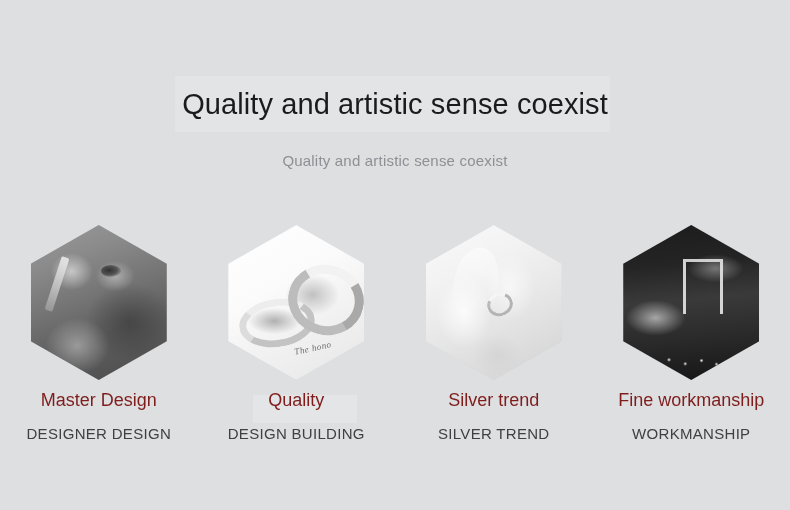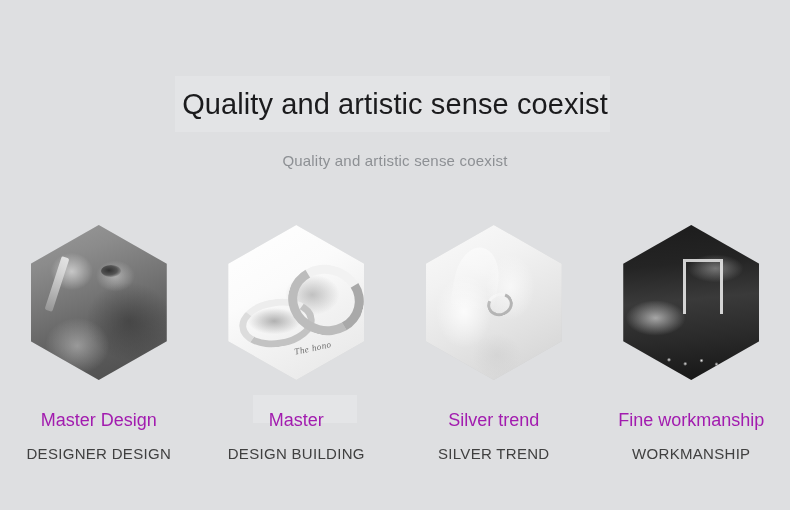--- a/index.html
+++ b/index.html
@@ -246,25 +246,25 @@
     top: 14%;
     width: 44px;
     height: 84px;
     border-radius: 50% / 42%;
     background: linear-gradient(170deg, rgba(255,255,255,0.55) 0%, rgba(255,255,255,0) 78%);
     transform: rotate(10deg);
   }
 
   
   .card-title {
-    margin-top: 28px;
+    margin-top: 8px;
     font-size: 18px;
     line-height: 24px;
     font-weight: 400;
-    color: #a21caf;
+    color: #7f1d1d;
     text-align: center;
     position: relative;
     z-index: 2;
   }
 
   .card-sub {
     margin-top: 12px;
     font-size: 15px;
     line-height: 20px;
     font-weight: 400;
@@ -305,21 +305,21 @@
       </div>
       <div class="card-title">Master Design</div>
       <div class="card-sub">DESIGNER DESIGN</div>
     </div>
 
     <div class="card">
       <div class="hex">
         <div class="photo photo-rings"></div>
         <div class="ring-caption">The hono</div>
       </div>
-      <div class="card-title">Master</div>
+      <div class="card-title">Quality</div>
       <div class="card-sub">DESIGN BUILDING</div>
     </div>
 
     <div class="card">
       <div class="hex">
         <div class="photo photo-hands"></div>
       </div>
       <div class="card-title">Silver trend</div>
       <div class="card-sub">SILVER TREND</div>
     </div>

